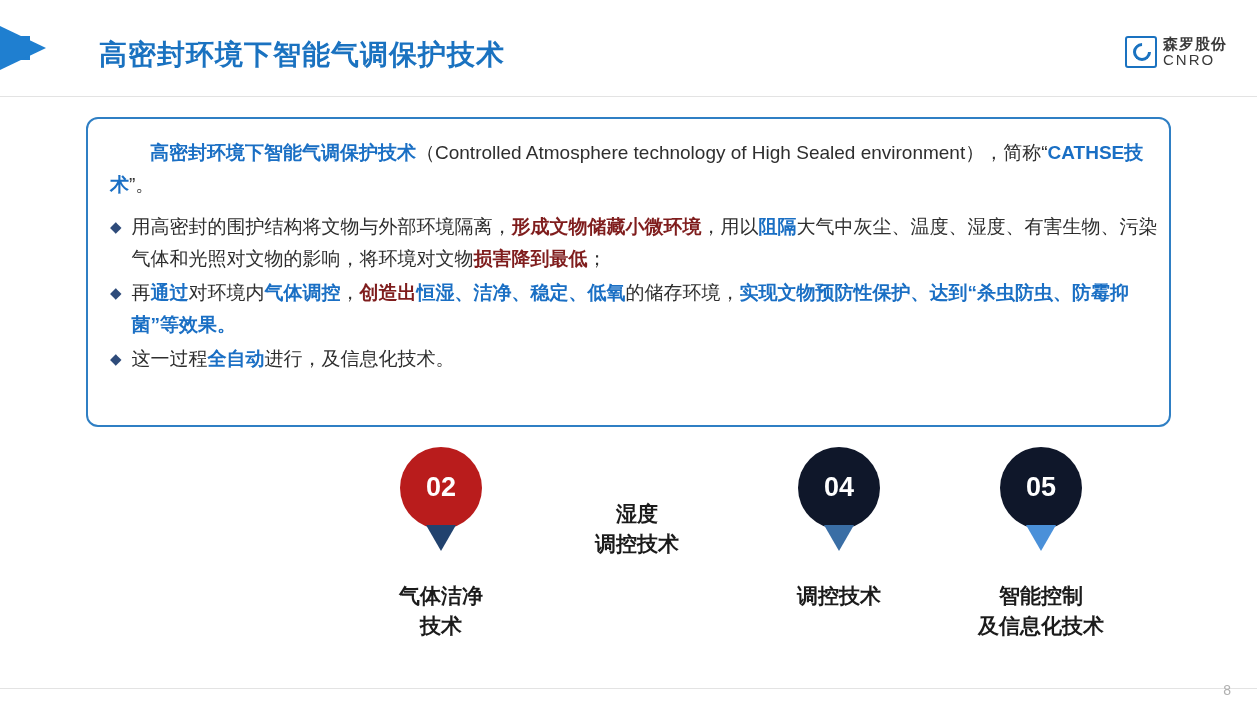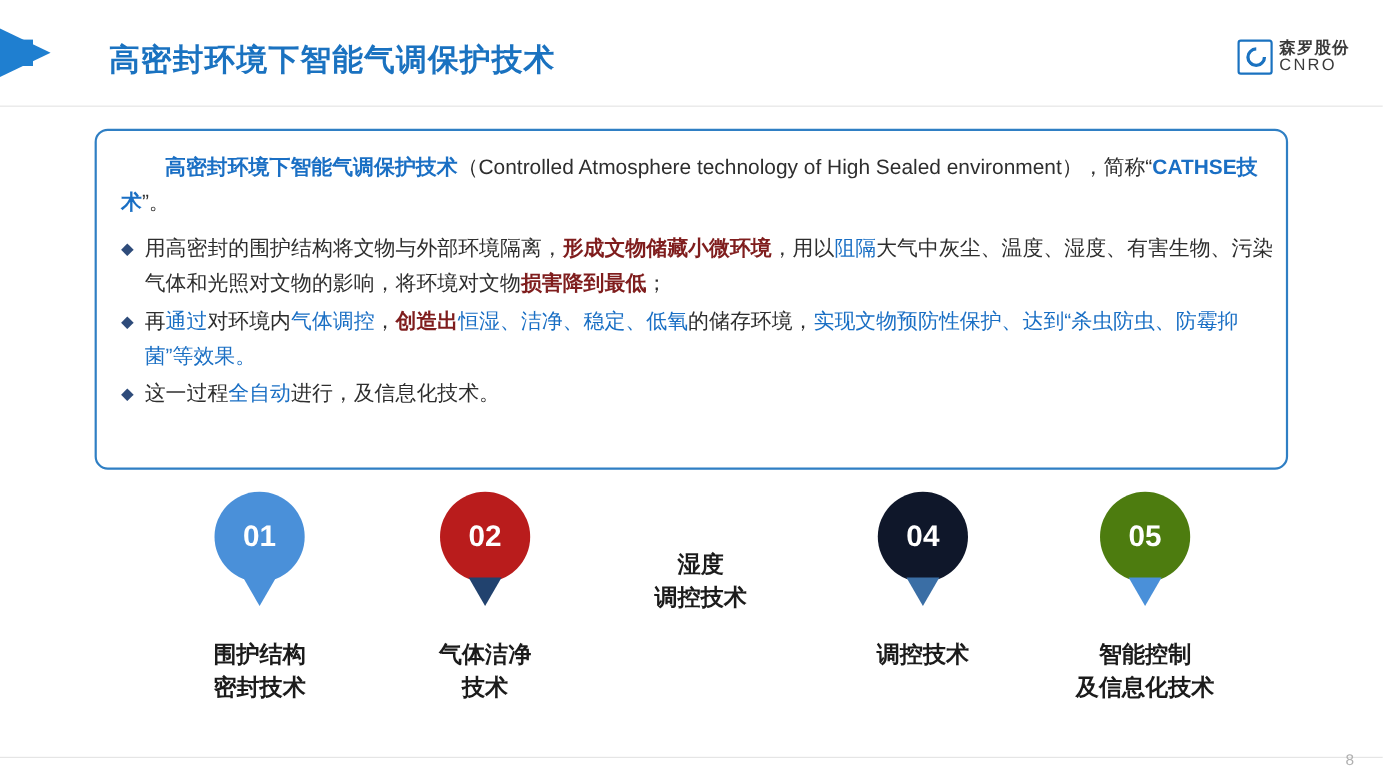--- a/index.html
+++ b/index.html
@@ -142,21 +142,21 @@
   .b {
     font-weight: bold;
     color: #1a6fc4;
   }
   .bk {
     font-weight: bold;
     color: #7f1d1d;
   }
   .blue {
     color: #1a6fc4;
-    font-weight: normal;
+    font-weight: bold;
   }
 
   
   .pins {
     position: absolute;
     left: 0;
     top: 447px;
     width: 1257px;
     height: 200px;
   }
@@ -258,29 +258,20 @@
   <div class="bullet-row">
     <span class="bullet-dia">◆</span>
     <span class="bullet-text">
       <span>这一过程</span><span class="blue">全自动</span><span>进行，及信息化技术。</span>
     </span>
   </div>
 
 </div>
 
 <div class="pins">
-  <div class="pin-col" style="left:136px;">
-    <div class="pin" style="background: rgb(74, 144, 217); color: rgb(74, 144, 217);">
-      <span class="pin-num">01</span>
-    </div>
-    <div class="pin-label">
-        <div>围护结构</div>
-        <div>密封技术</div>
-      </div>
-  </div>
   <div class="pin-col" style="left:341px;">
     <div class="pin" style="background: #b91c1c; color: rgb(33, 66, 110);">
       <span class="pin-num">02</span>
     </div>
     <div class="pin-label">
         <div>气体洁净</div>
         <div>技术</div>
       </div>
   </div>
   <div class="pin-col" style="left:537px;">
@@ -291,21 +282,21 @@
   </div>
   <div class="pin-col" style="left:739px;">
     <div class="pin" style="background: #0f172a; color: rgb(58, 110, 165);">
       <span class="pin-num">04</span>
     </div>
     <div class="pin-label">
         <div>调控技术</div>
       </div>
   </div>
   <div class="pin-col" style="left:941px;">
-    <div class="pin" style="background: #4d7c0f; color: rgb(74, 144, 217);">
+    <div class="pin" style="background: #0f172a; color: rgb(74, 144, 217);">
       <span class="pin-num">05</span>
     </div>
     <div class="pin-label">
         <div>智能控制</div>
         <div>及信息化技术</div>
       </div>
   </div>
 </div>
 
 <div class="footer-rule"></div>

